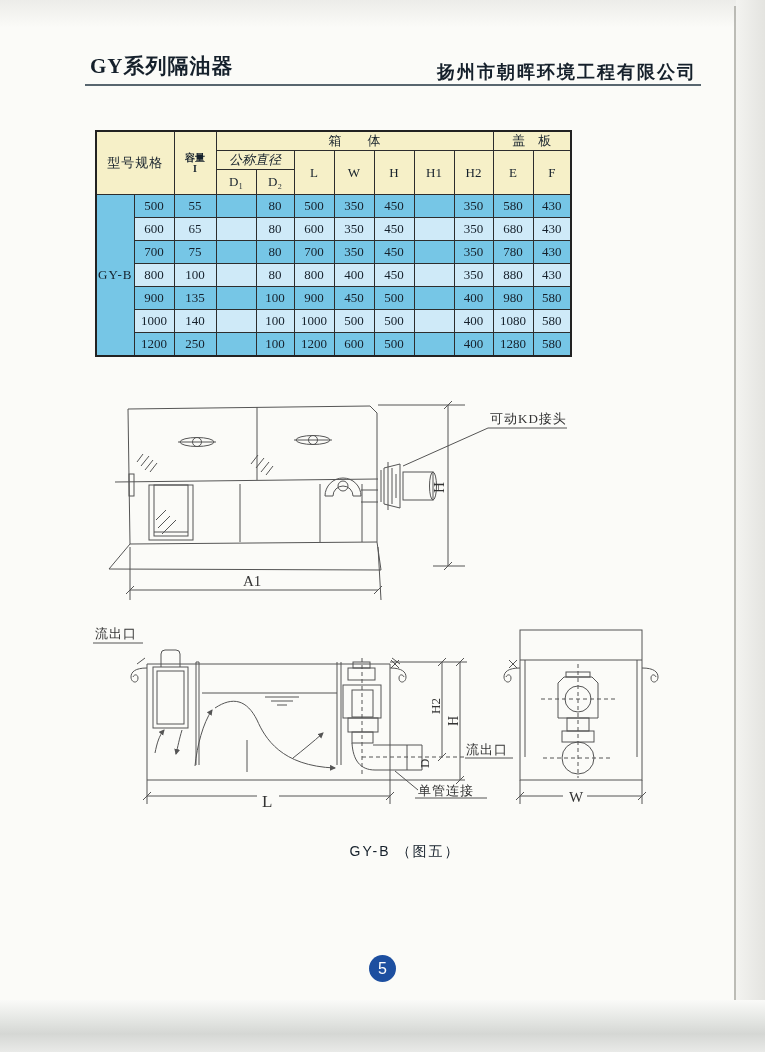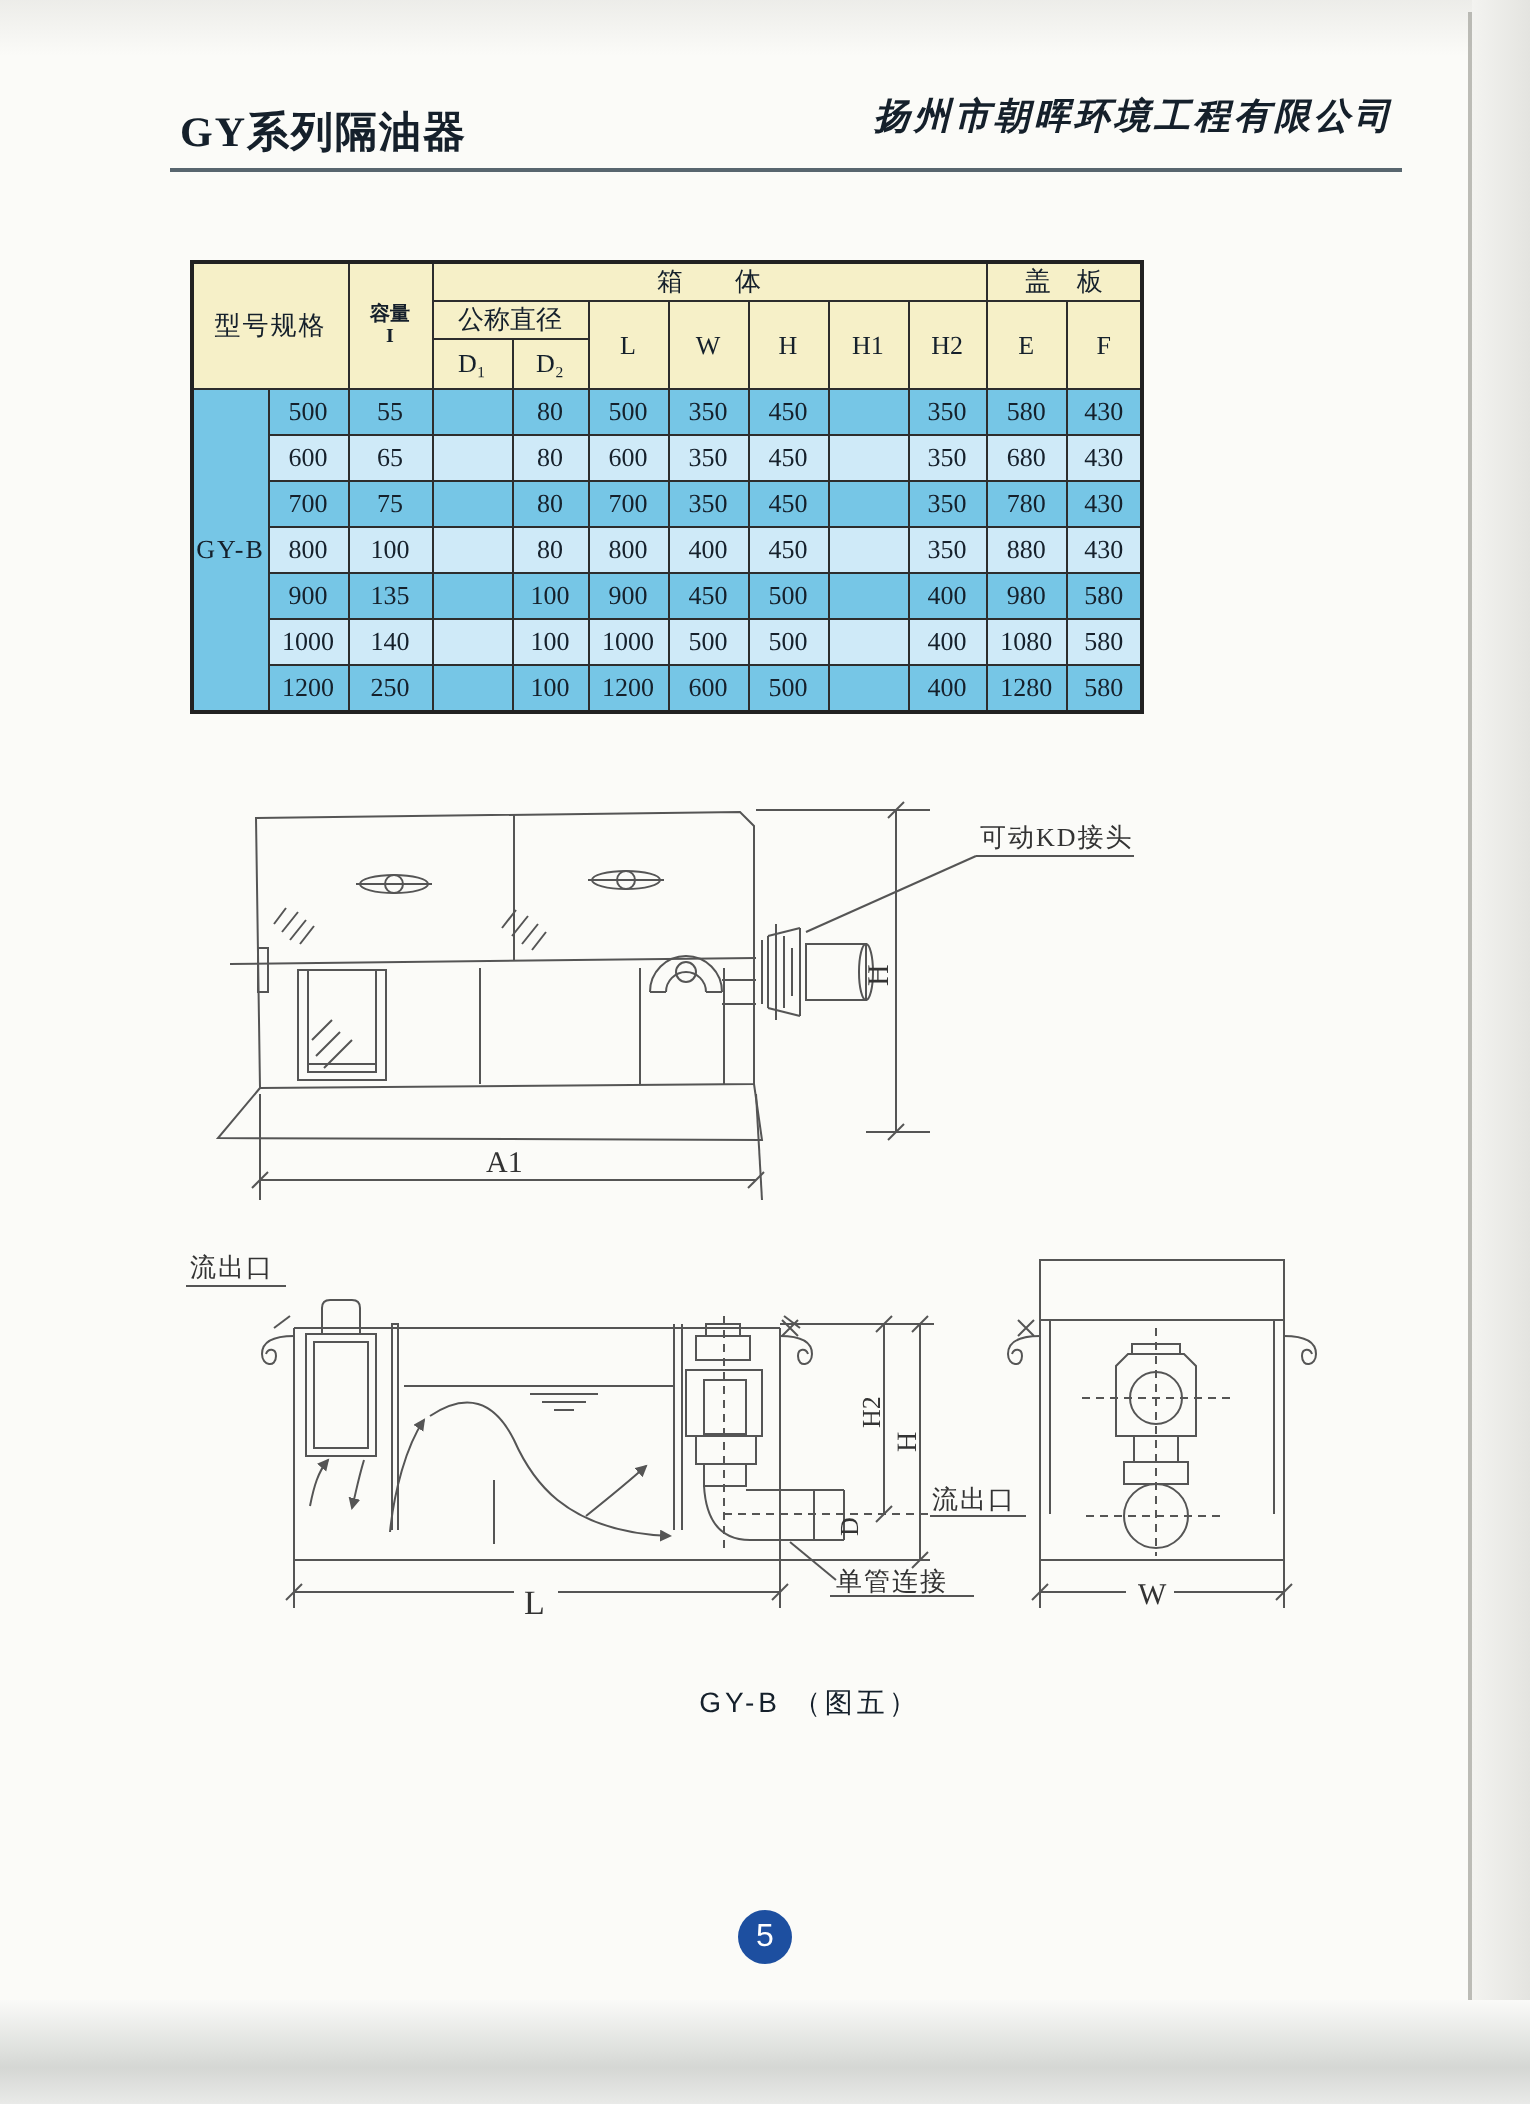--- a/index.html
+++ b/index.html
@@ -12,31 +12,31 @@
   
   .top-shade{position:absolute;left:0;top:0;width:765px;height:28px;
     background:linear-gradient(to bottom,rgba(185,185,180,.22),rgba(185,185,180,0));}
   .right-edge-line{position:absolute;left:734px;top:6px;width:2px;height:1046px;background:#a7a7a0;opacity:.75;}
   .right-edge-strip{position:absolute;left:736px;top:0;width:29px;height:1052px;
     background:linear-gradient(to right,#f3f3f0,#e4e4e0);}
   .bottom-strip{position:absolute;left:0;top:1000px;width:765px;height:52px;
     background:linear-gradient(to bottom,#fafaf8 0%,#e3e5e2 40%,#d5d7d4 65%,#e9eae8 100%);}
   
   .doc-title{position:absolute;left:90px;top:52px;font-size:21px;font-weight:bold;letter-spacing:1px;font-family:Liberation Serif, serif;}
-  .doc-company{position:absolute;right:68px;top:46px;font-size:18px;font-weight:bold;font-style:italic;letter-spacing:2px;}
+  .doc-company{position:absolute;right:68px;top:60px;font-size:18px;font-weight:bold;letter-spacing:2px;}
   .header-rule{position:absolute;left:85px;top:84px;width:616px;height:2px;background:#58666f;}
   
   table.spec{position:absolute;left:95px;top:130px;width:477px;border-collapse:collapse;
     table-layout:fixed;border:2px solid #222;}
   table.spec th,table.spec td{border:1px solid #2d2d2d;text-align:center;vertical-align:middle;
     padding:0;font-weight:normal;overflow:hidden;white-space:nowrap;}
   table.spec th{background:#f6f0c8;font-size:13px;}
   th.big{font-size:15px;letter-spacing:1px;font-family:Liberation Serif, serif;}
   th.grp{font-size:13px;height:17px;}
-  th.nom{font-size:12px;height:16px;}
+  th.nom{font-size:12px;height:16px;font-style:italic;}
   th.drow{font-size:14px;height:24px;}
   .cap-cell div{line-height:1.15;font-size:10px;font-weight:bold;}
   td.model-cell{background:#f6f0c8;font-size:14px;letter-spacing:1px;}
   tr.row-dark td{background:#76c6e6;}
   tr.row-light td{background:#cfeaf8;}
   table.spec tbody td{height:22px;font-size:13px;}
   
   svg{position:absolute;}
   svg text{font-family:"Liberation Serif","DejaVu Serif",serif;fill:#333;}
   .cjk{font-size:13px;letter-spacing:1px;}

